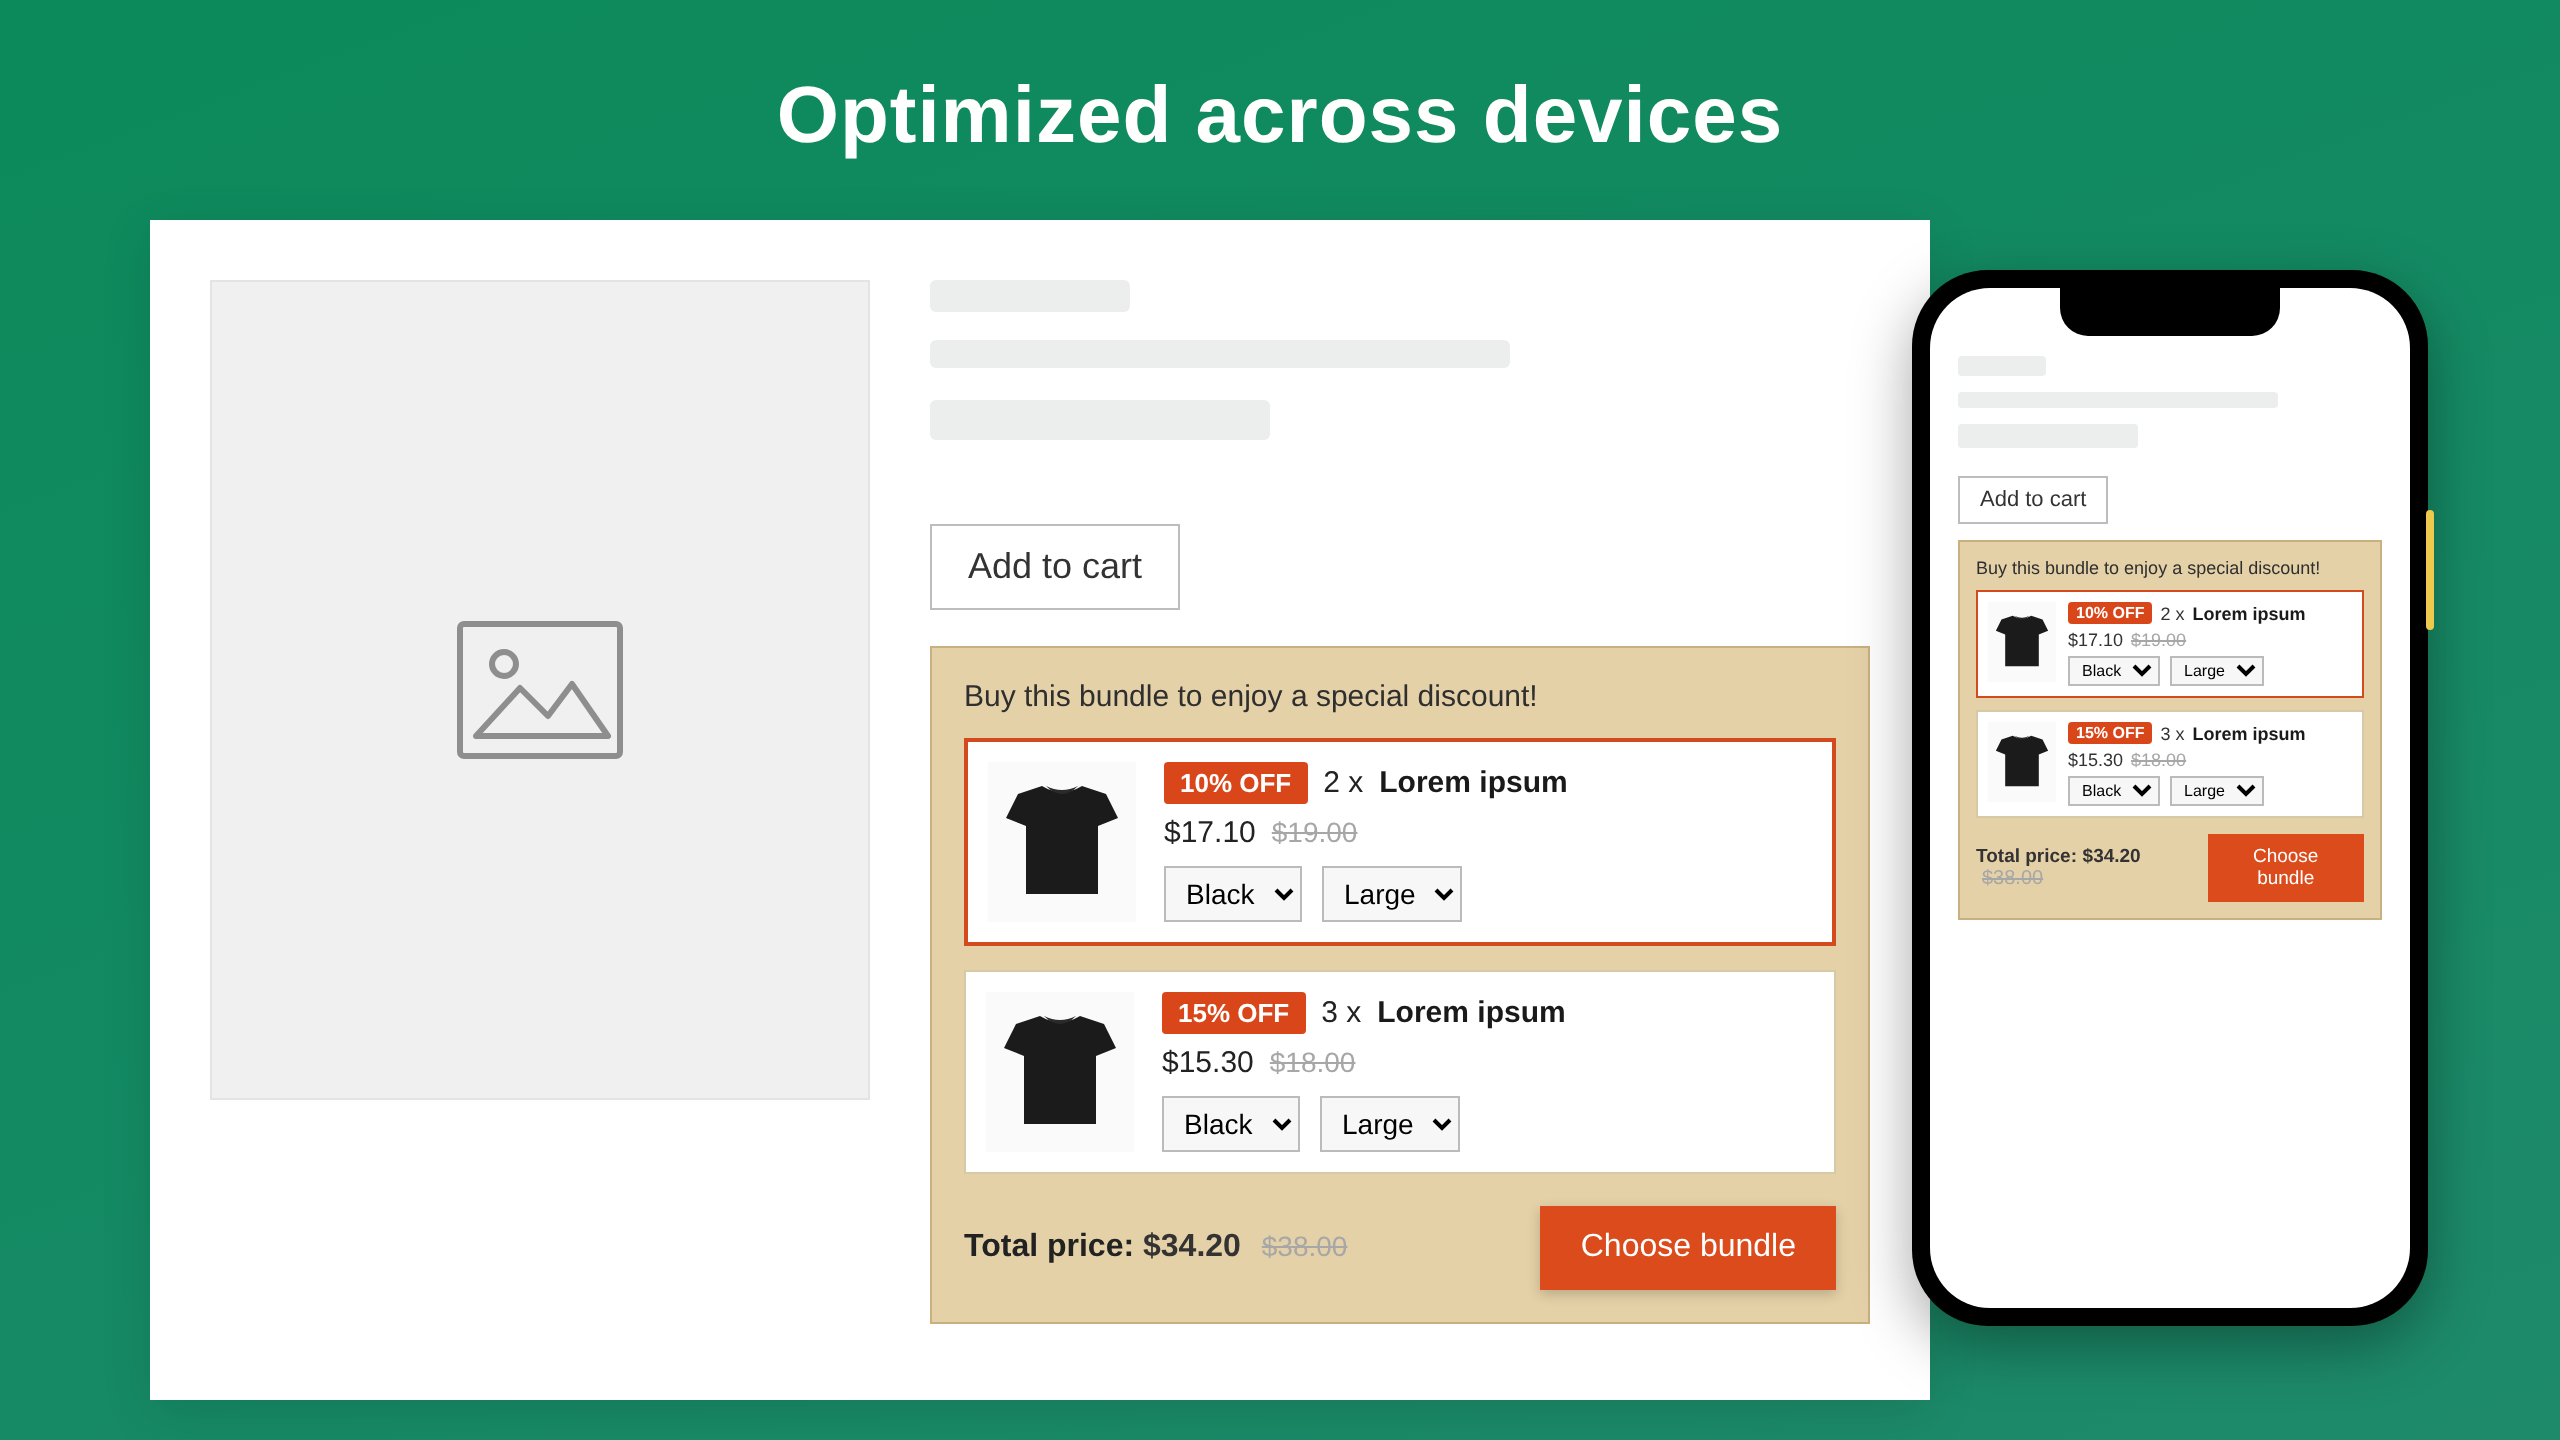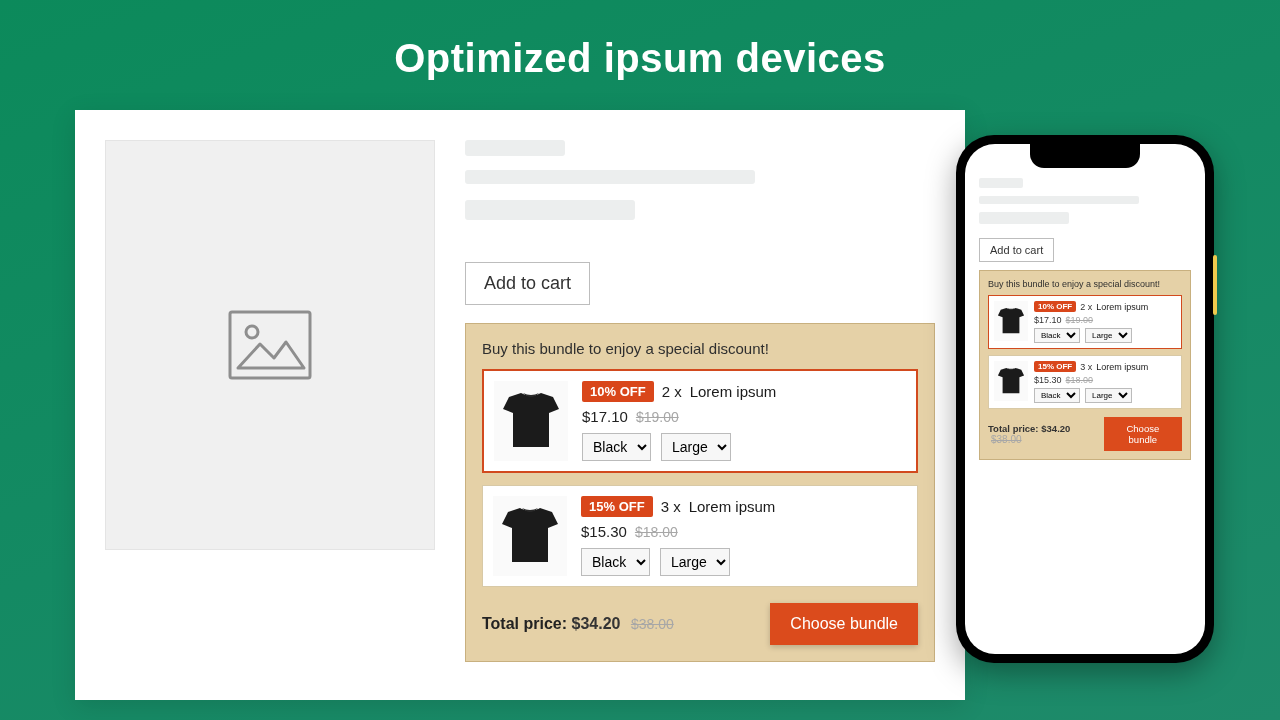--- a/index.html
+++ b/index.html
@@ -32,21 +32,21 @@
   .bundle-row { display: flex; gap: 14px; padding: 10px; background: #fff; border: 1px solid #d8c9a6; align-items: flex-start; }
   .bundle-row.selected { border: 2px solid #d24a1e; }
 
   .thumb { width: 74px; height: 80px; background: #fafafa; display: flex; align-items: center; justify-content: center; }
   .thumb svg { width: 60px; height: 70px; }
 
   .row-body { display: flex; flex-direction: column; gap: 6px; font-size: 15px; }
   .row-top { display: flex; align-items: center; gap: 8px; flex-wrap: wrap; }
   .badge { background: #d9461a; color: #fff; font-weight: 700; font-size: 13px; padding: 3px 8px; border-radius: 2px; }
   .qty { color: #222; }
-  .pname { font-weight: 400; color: #1a1a1a; }
+  .pname { font-weight: 700; color: #1a1a1a; }
   .price-line { display: flex; gap: 8px; align-items: baseline; }
   .price { color: #222; font-size: 15px; }
   .orig { color: #a7a7a7; text-decoration: line-through; font-size: 14px; }
   .selects { display: flex; gap: 10px; margin-top: 2px; }
   .selects select { font-size: 14px; padding: 4px 6px; border: 1px solid #bbb; background: #f7f7f7; }
 
   .bundle-footer { display: flex; justify-content: space-between; align-items: center; padding-top: 4px; }
   .total-label { font-weight: 700; font-size: 16px; color: #222; }
   .total-price { font-weight: 700; }
   .choose-btn { background: #db4b1c; color: #fff; border: none; padding: 12px 20px; font-size: 16px; cursor: pointer; box-shadow: 0 2px 6px rgba(0,0,0,0.2); }
@@ -91,21 +91,21 @@
   <defs>
     <g id="tshirt-shape">
       <path d="M8 6 L20 2 Q30 8 40 2 L52 6 L58 18 L48 22 L48 56 L12 56 L12 22 L2 18 Z" fill="#1b1b1b"></path>
       <path d="M22 2 Q30 10 38 2 Q30 6 22 2 Z" fill="#2a2a2a"></path>
     </g>
   </defs>
 </svg>
 
 <div class="stage">
 
-  <h1 class="headline">Optimized ipsum devices</h1>
+  <h1 class="headline">Optimized across devices</h1>
 
   <div class="desktop-card">
     <div class="desktop-inner">
       <div class="image-placeholder">
         <svg viewBox="0 0 84 70">
           <rect x="2" y="2" width="80" height="66" rx="2" fill="none" stroke="#8e8e8e" stroke-width="3"></rect>
           <circle cx="24" cy="22" r="6" fill="none" stroke="#8e8e8e" stroke-width="3"></circle>
           <path d="M10 58 L32 34 L46 48 L58 32 L76 58 Z" fill="none" stroke="#8e8e8e" stroke-width="3" stroke-linejoin="round"></path>
         </svg>
       </div>

